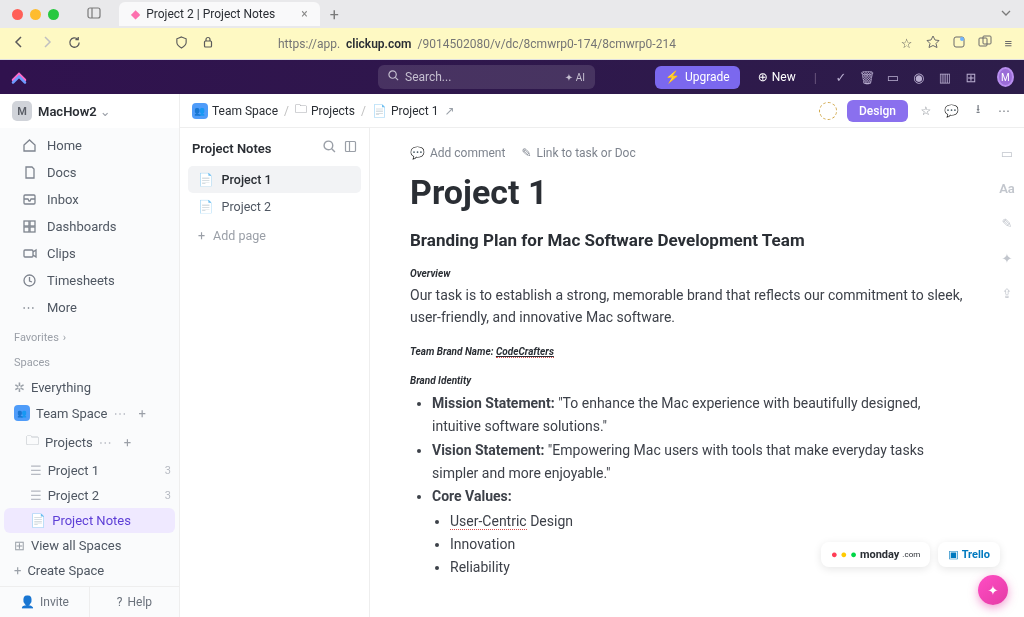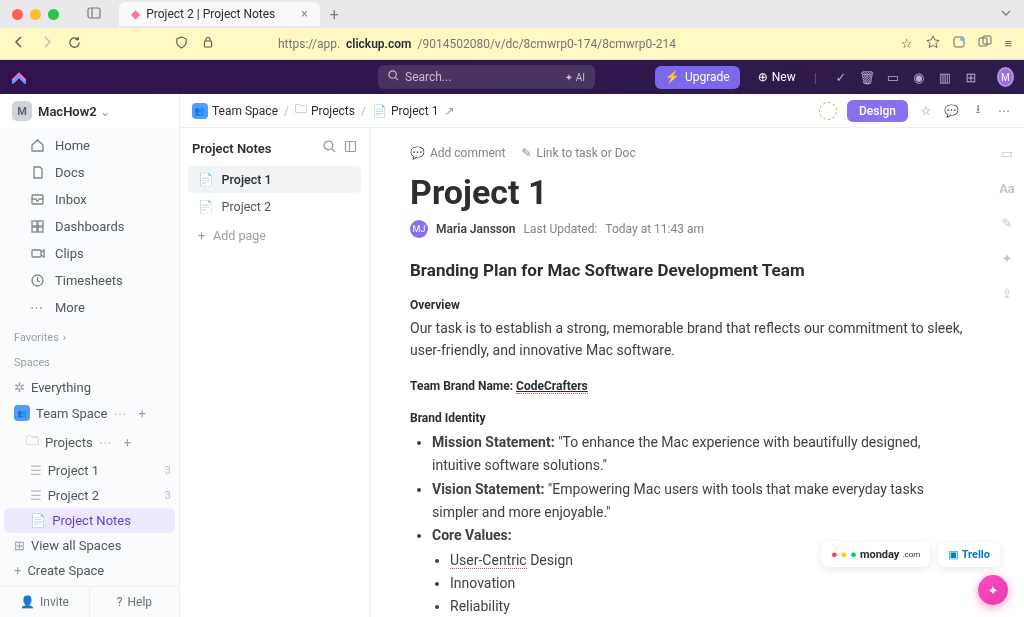--- a/index.html
+++ b/index.html
@@ -51,21 +51,21 @@
 .bc-right { margin-left: auto; display: flex; align-items: center; gap: 10px; }
 .share-btn { background: #8a70ee; color: #fff; border-radius: 6px; padding: 4px 12px; font-size: 12px; font-weight: 500; }
 .bc-right-icon { color: #7a7f87; width: 16px; text-align: center; }
 .ai-spinner { width: 18px; height: 18px; border: 1px dashed #cfa545; border-radius: 50%; }
 
 
 .main-layout { display: flex; height: calc(617px - 28px - 32px - 34px); }
 
 
 .sidebar { width: 180px; background: #fafbfc; border-right: 1px solid #eee; display: flex; flex-direction: column; }
-.sidebar-section { padding: 4px 16px; }
+.sidebar-section { padding: 4px 8px; }
 .side-item { display: flex; align-items: center; gap: 10px; padding: 6px 14px; color: #4f5762; font-size: 13px; cursor: pointer; }
 .side-item svg, .side-item .ico { width: 15px; height: 15px; flex-shrink: 0; }
 .section-label { font-size: 11px; color: #9a9fa7; padding: 6px 14px; display: flex; align-items: center; gap: 4px; }
 .tree-item { display:flex; align-items:center; padding: 5px 8px 5px 14px; gap: 6px; font-size: 13px; color: #4f5762; cursor: pointer; }
 .tree-item .count { margin-left: auto; color: #b6bac2; font-size: 11px; }
 .tree-item.indent1 { padding-left: 26px; }
 .tree-item.indent2 { padding-left: 30px; }
 .tree-item.selected { background: #efe9ff; color: #5d3ed6; border-radius: 6px; margin: 0 4px; padding-left: 26px; }
 .team-badge { width: 16px; height: 16px; border-radius: 4px; background: #4f9cf9; display:flex; align-items:center; justify-content:center; color:#fff; font-size:8px; }
 .more-dots { color: #b6bac2; }
@@ -85,21 +85,21 @@
 
 .document { flex: 1; background: #fff; overflow-y: auto; position: relative; }
 .doc-inner { padding: 18px 40px 40px; max-width: 640px; }
 .doc-actions { display: flex; gap: 16px; color: #7e848e; font-size: 12px; margin-bottom: 12px; }
 .doc-actions span { display: flex; align-items: center; gap: 5px; }
 .doc-title { font-size: 34px; font-weight: 700; margin-bottom: 8px; }
 .doc-meta { display: flex; align-items: center; gap: 8px; font-size: 12px; color: #7e848e; margin-bottom: 22px; }
 .author-avatar { width: 18px; height: 18px; border-radius: 50%; background: #8a70ee; color: #fff; font-size: 9px; display: flex; align-items: center; justify-content: center; }
 .author-name { font-weight: 600; color: #3d4149; }
 .doc-h2 { font-size: 17px; font-weight: 700; margin: 18px 0 10px; color: #2a2e34; }
-.doc-h3 { font-size: 12px; font-weight: 700; margin: 18px 0 6px; }
+.doc-h3 { font-size: 10px; font-weight: 700; margin: 18px 0 6px; font-style: italic; }
 .doc-p { font-size: 14px; line-height: 1.55; color: #3d4149; }
 .brand-name { text-decoration: underline; text-decoration-style: solid; border-bottom: 1px dotted #d94a4a; }
 .doc-ul { list-style: disc; padding-left: 22px; margin-top: 6px; }
 .doc-ul li { font-size: 14px; line-height: 1.65; color: #3d4149; }
 .doc-ul2 { list-style: disc; padding-left: 18px; margin-top: 2px; }
 .bold { font-weight: 700; }
 .squiggle { border-bottom: 1px dotted #d94a4a; }
 
 
 .right-rail { position: absolute; right: 8px; top: 18px; display: flex; flex-direction: column; gap: 20px; color: #c2c6cd; }
@@ -414,28 +414,20 @@
             <span>
                 <span>💬</span>
                 <span>Add comment</span>
               </span>
             <span>
                 <span>✎</span>
                 <span>Link to task or Doc</span>
               </span>
           </div>
           <h1 class="doc-title">Project 1</h1>
-          <div class="doc-meta">
-            <div class="author-avatar">
-                <span>MJ</span>
-              </div>
-            <span class="author-name">Maria Jansson</span>
-            <span>Last Updated:</span>
-            <span>Today at 11:43 am</span>
-          </div>
           <h2 class="doc-h2">Branding Plan for Mac Software Development Team</h2>
           <h3 class="doc-h3">Overview</h3>
           <p class="doc-p">Our task is to establish a strong, memorable brand that reflects our commitment to sleek, user-friendly, and innovative Mac software.</p>
           <h3 class="doc-h3"><span>Team Brand Name: </span><span class="brand-name">CodeCrafters</span></h3>
           <h3 class="doc-h3">Brand Identity</h3>
           <ul class="doc-ul">
             <li><span class="bold">Mission Statement:</span><span> "To enhance the Mac experience with beautifully designed, intuitive software solutions."</span></li>
             <li><span class="bold">Vision Statement:</span><span> "Empowering Mac users with tools that make everyday tasks simpler and more enjoyable."</span></li>
             <li><span class="bold">Core Values:</span>
               <ul class="doc-ul2">

